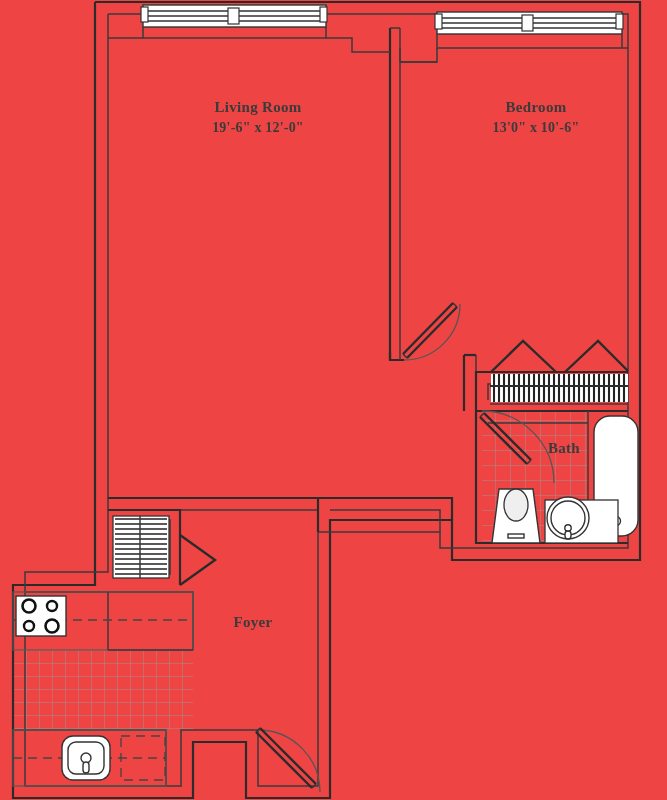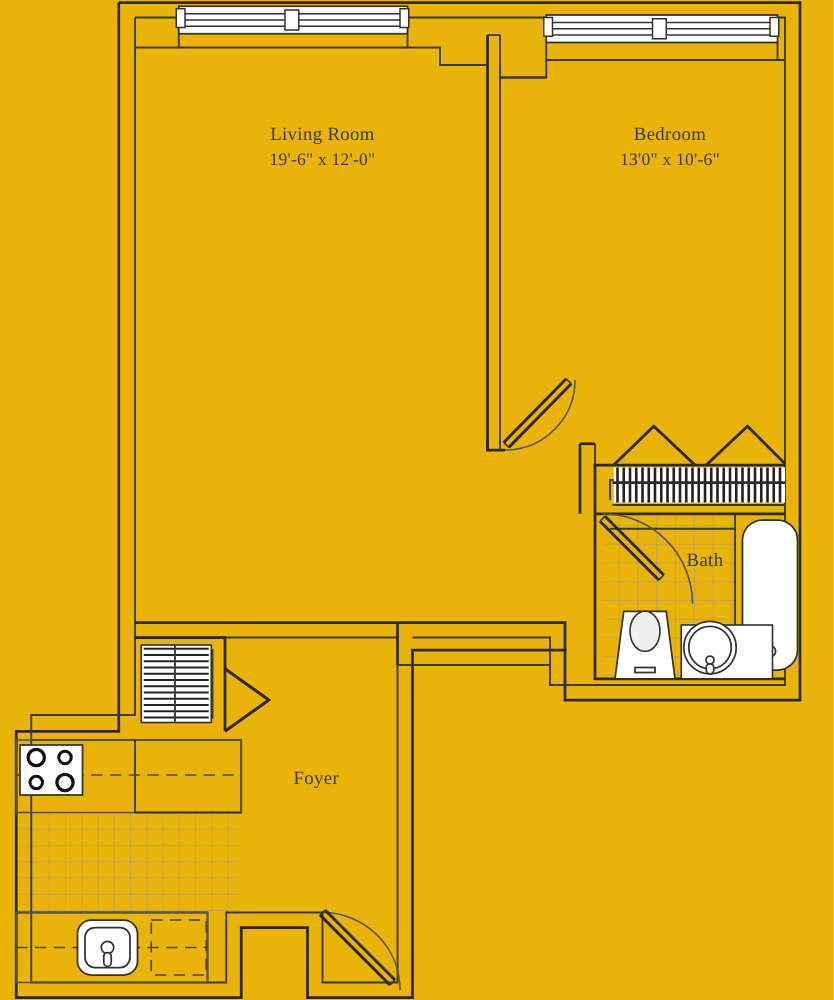--- a/index.html
+++ b/index.html
@@ -11,21 +11,22 @@
   body {
     width: 667px;
     height: 800px;
     overflow: hidden;
     font-family: "Liberation Serif", "DejaVu Serif", serif;
   }
   #plan-root {
     position: relative;
     width: 667px;
     height: 800px;
-    background: #eab308;
+    background: #ef4444;
+    font-weight: bold;
   }
   svg#floorplan {
     display: block;
     width: 667px;
     height: 800px;
   }
   .wall {
     fill: none;
     stroke: #2b2b2b;
     stroke-width: 2.2;

